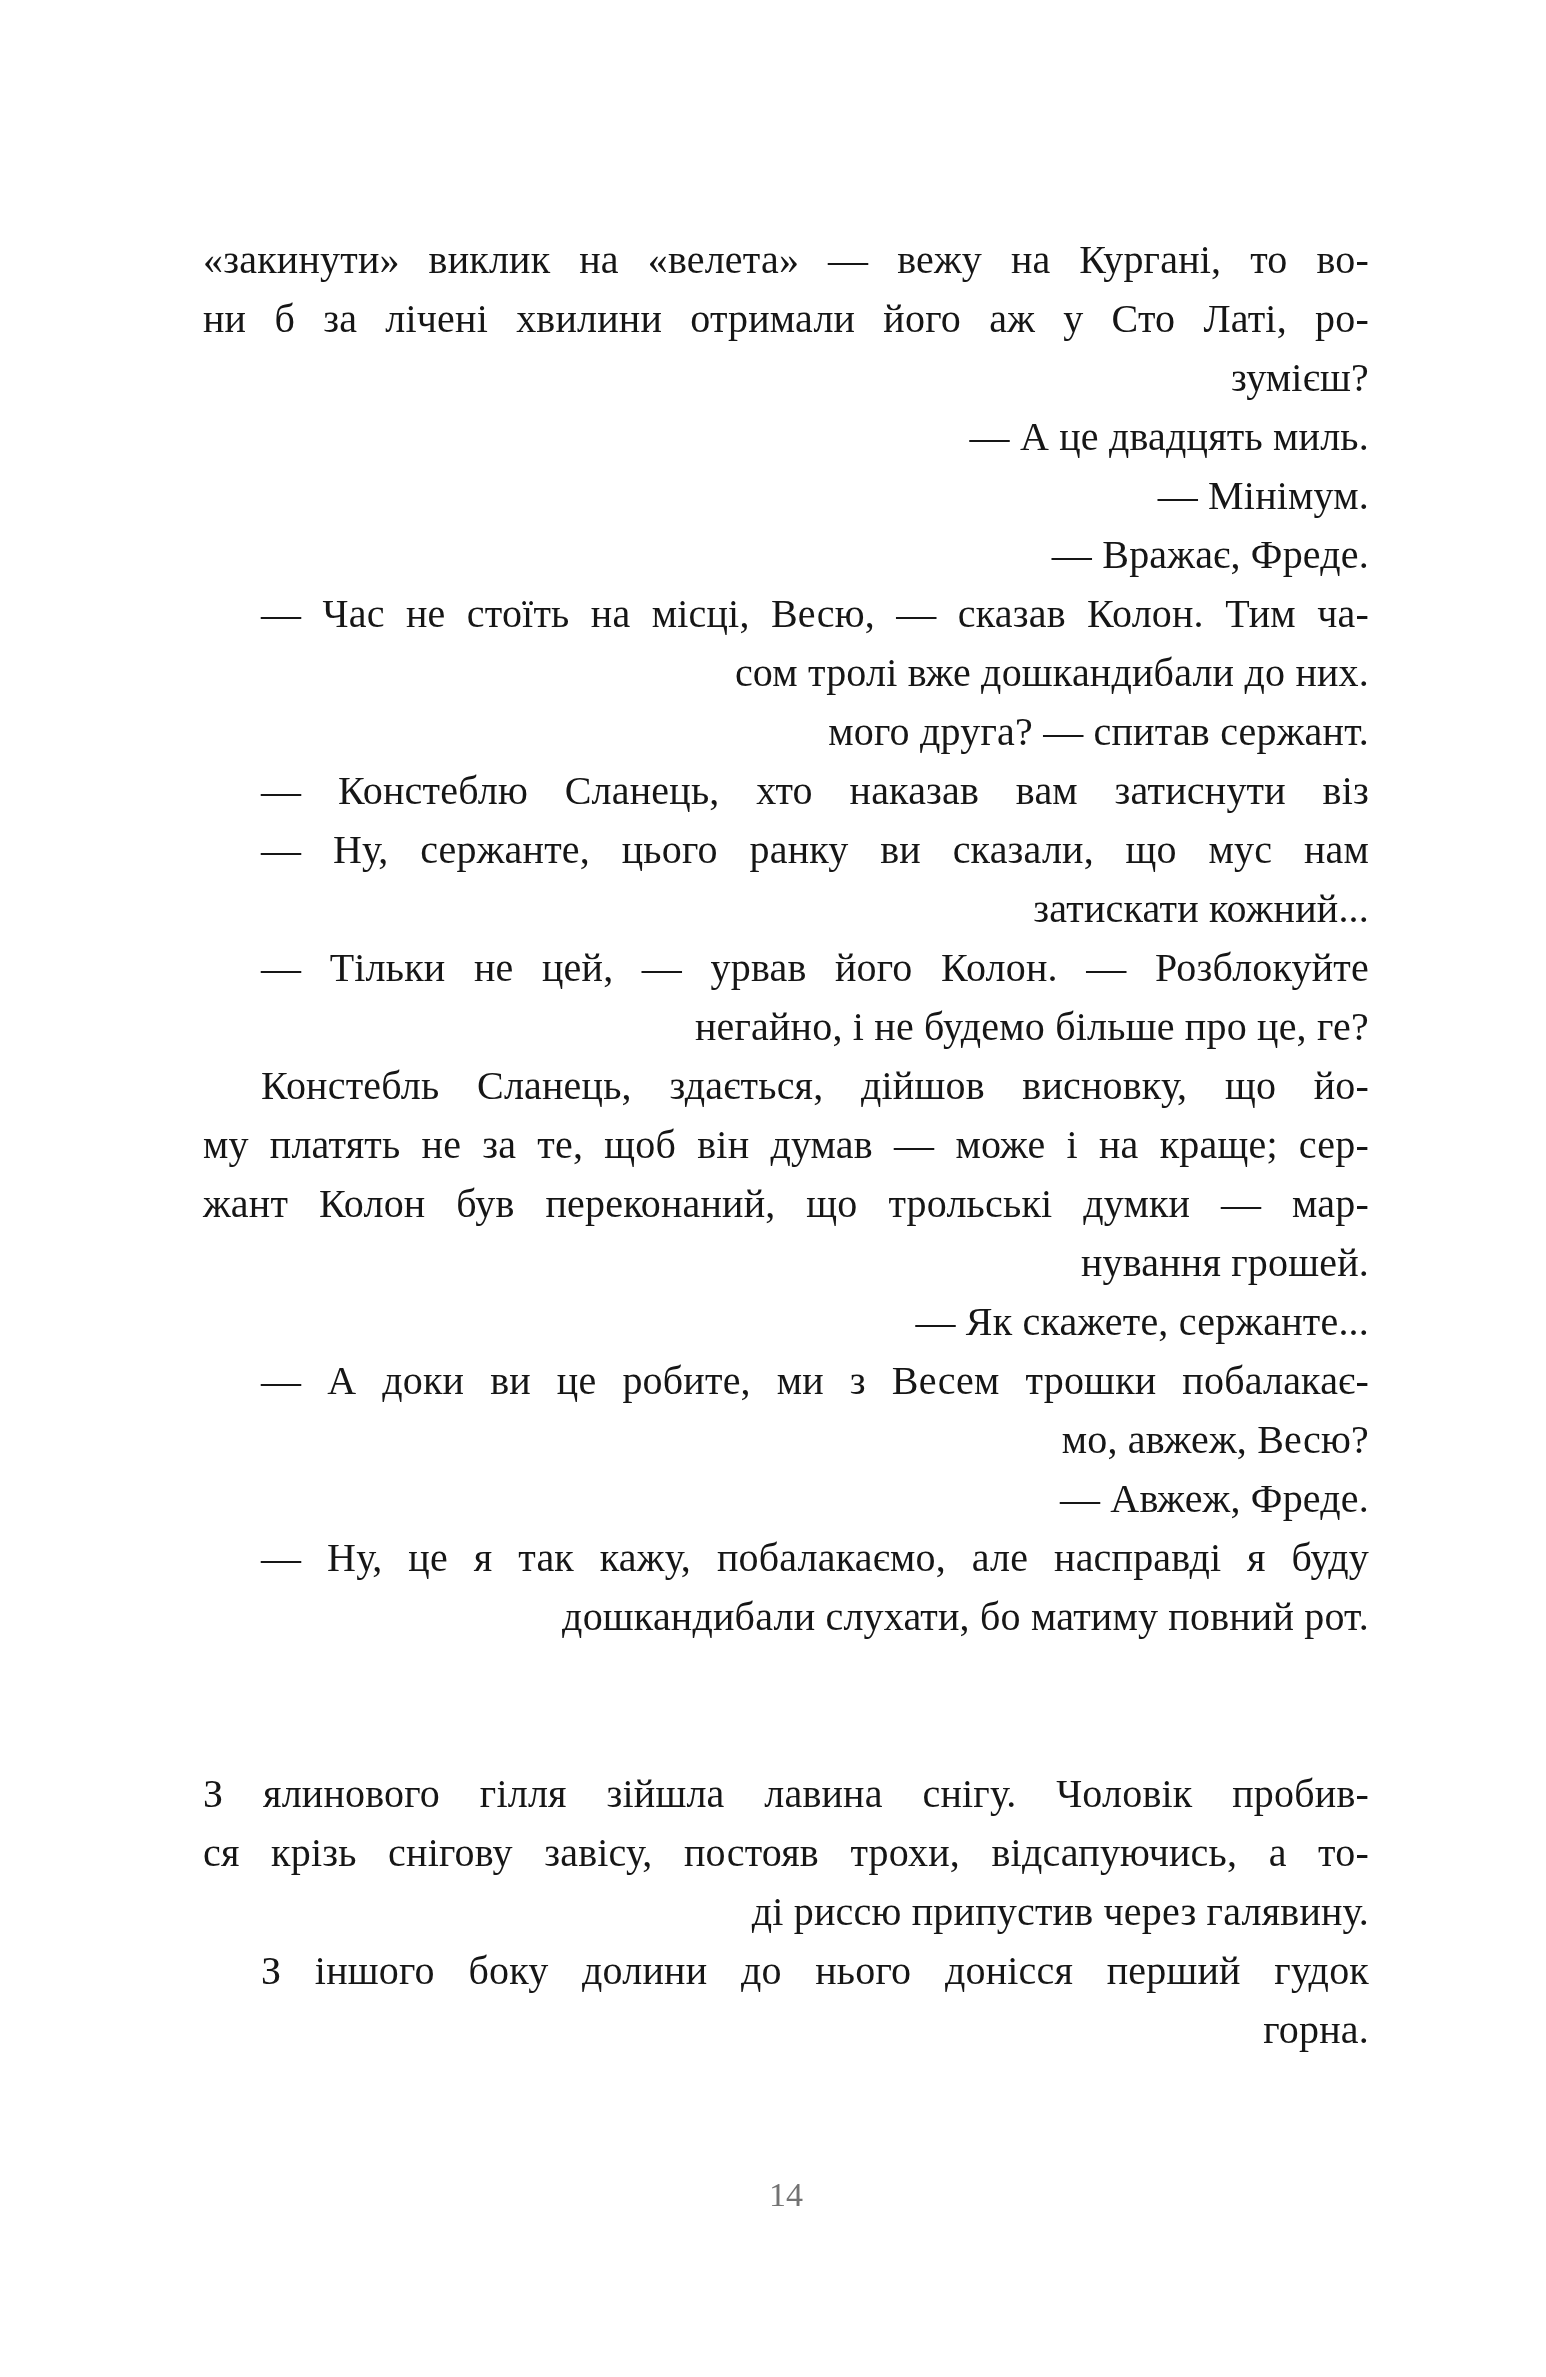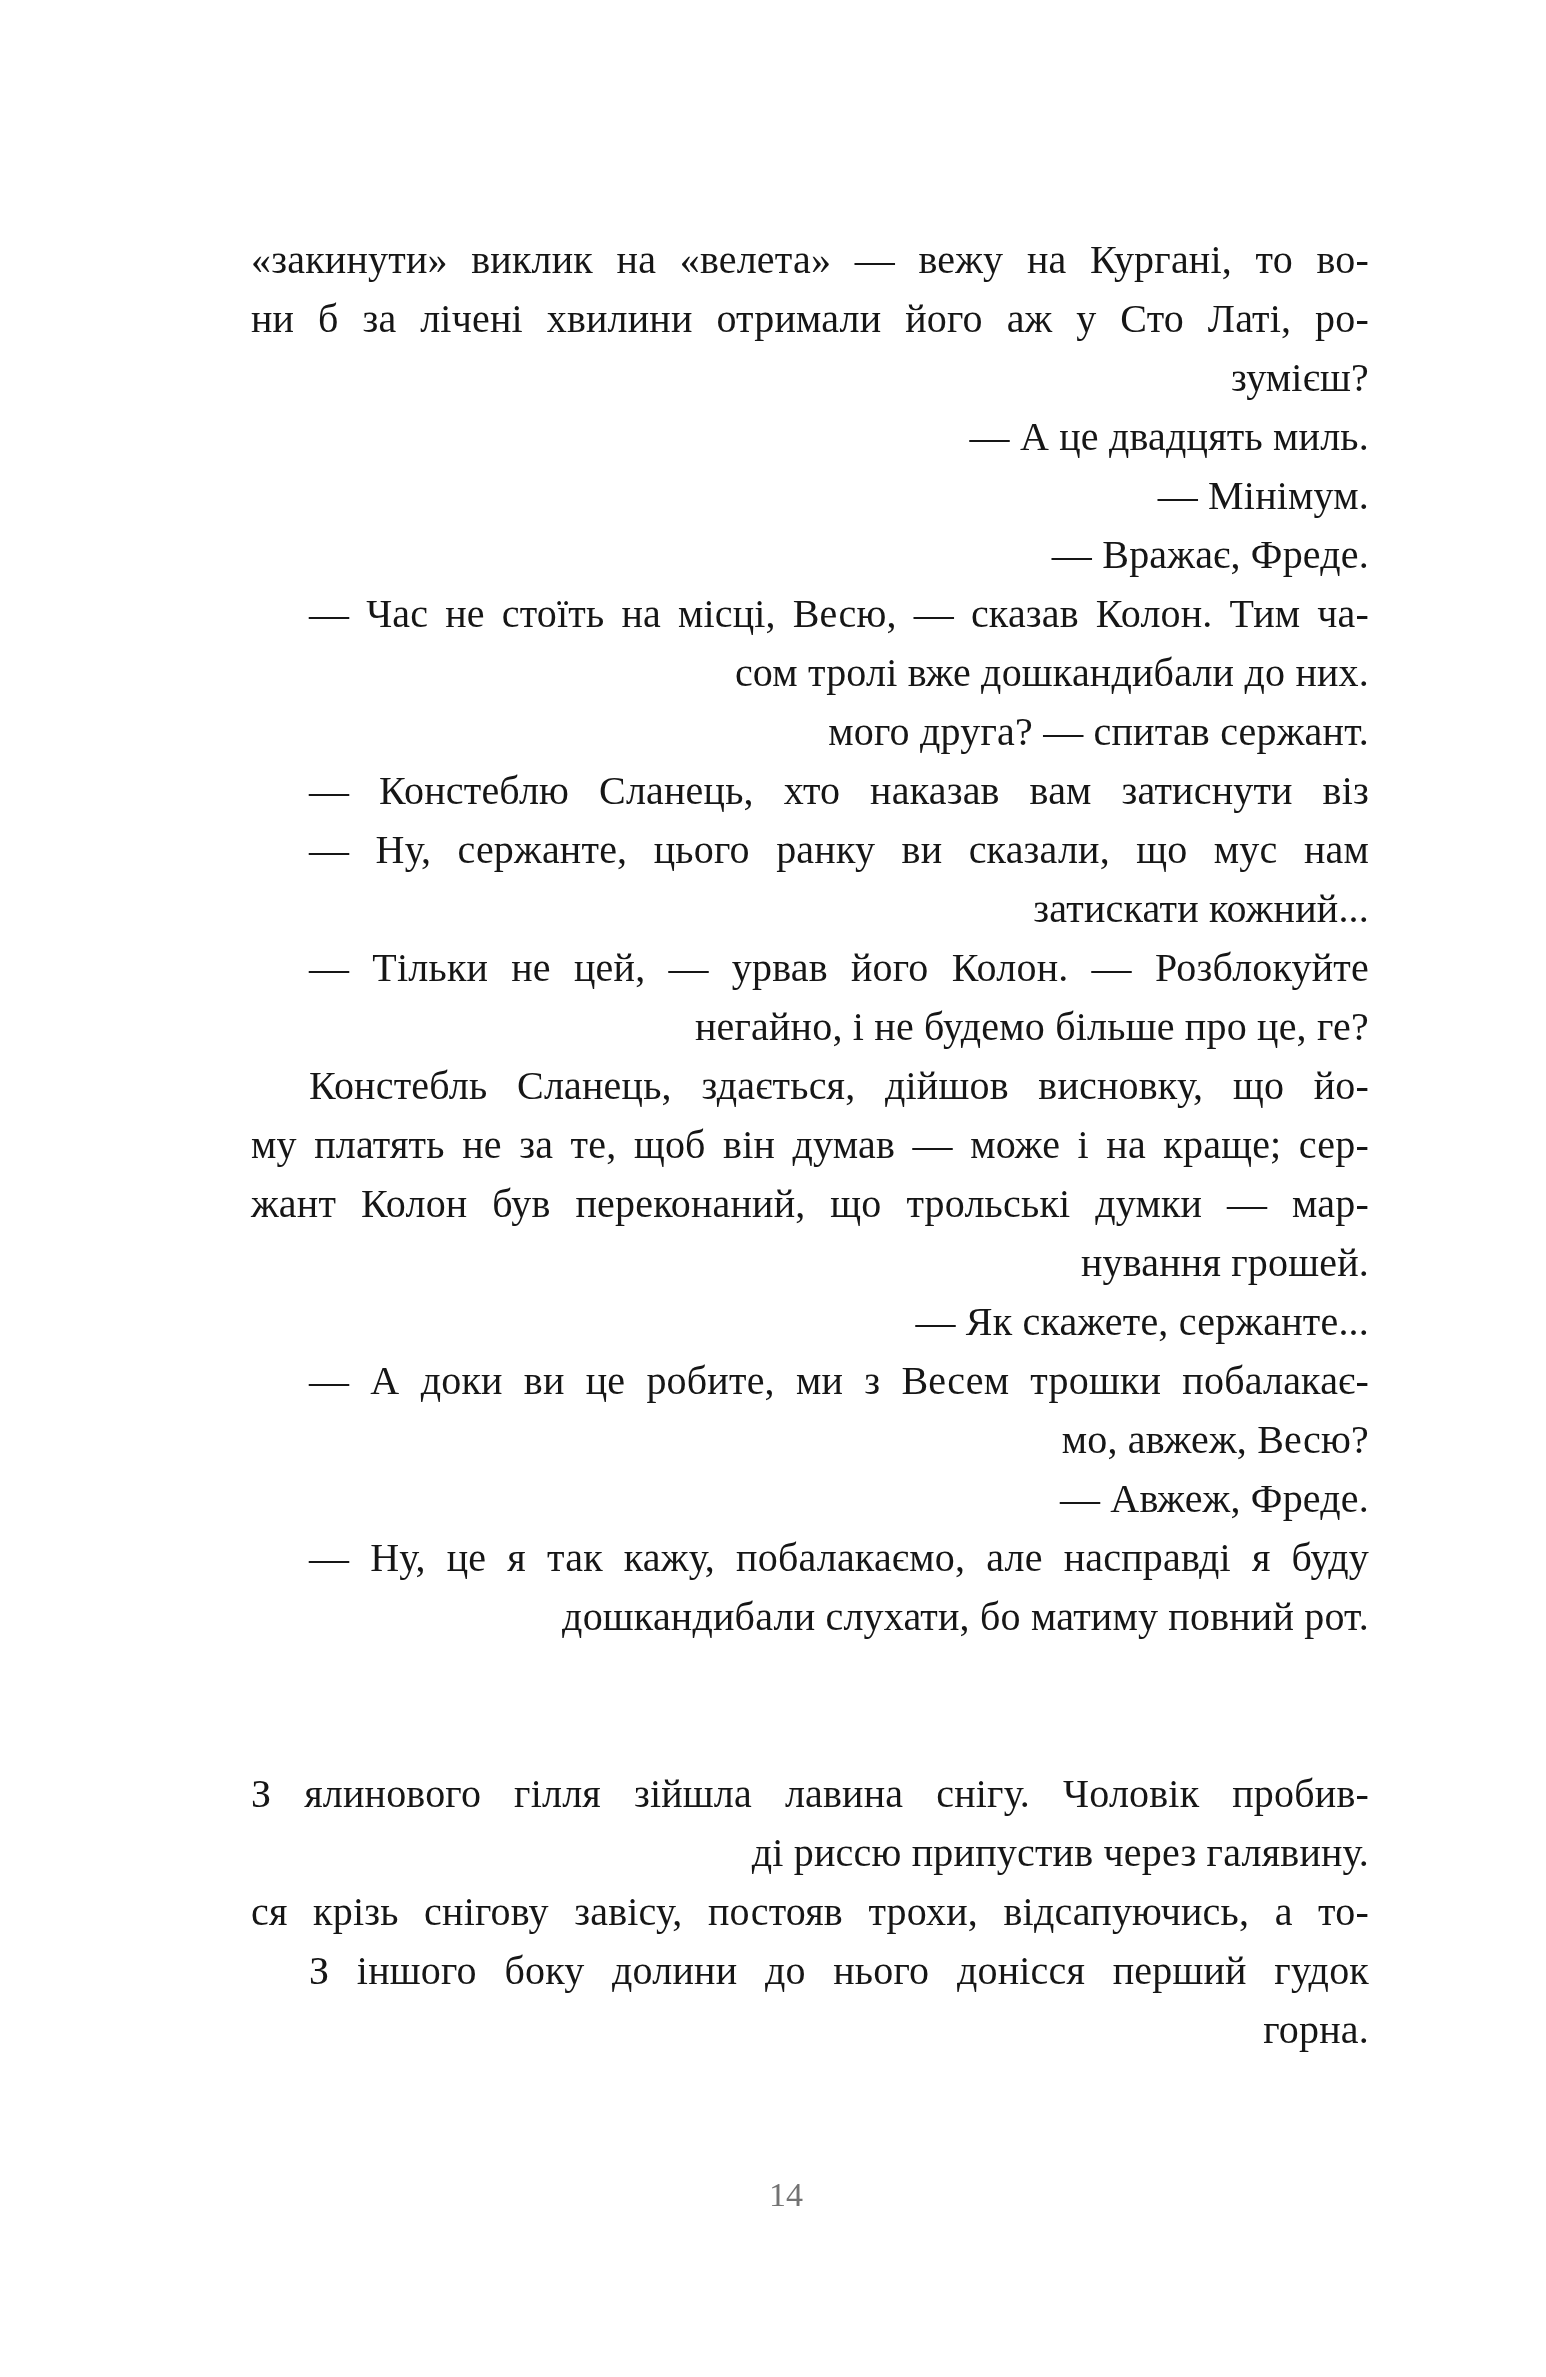--- a/index.html
+++ b/index.html
@@ -26,21 +26,20 @@
     font-size: 40px;
     line-height: 59px;
     height: 59px;
     white-space: normal;
     text-align: right;
     letter-spacing: 0.2px;
   }
   .line.justify {
     text-align: justify;
     text-align-last: justify;
-    margin-left: 48px;
   }
   .line.indent {
     text-indent: 58px;
   }
   .line.scene-break {
     margin-top: 118px;
   }
   .italic {
   }
   .page-number {
@@ -77,20 +76,20 @@
       <div class="line justify"><span>му платять не за те, щоб він думав — може і на краще; сер-</span></div>
       <div class="line justify"><span>жант Колон був переконаний, що трольські думки — мар-</span></div>
       <div class="line"><span>нування грошей.</span></div>
       <div class="line indent"><span>— Як скажете, сержанте...</span></div>
       <div class="line justify indent"><span>— А доки ви це робите, ми з Весем трошки побалакає-</span></div>
       <div class="line"><span>мо, авжеж, Весю?</span></div>
       <div class="line indent"><span>— Авжеж, Фреде.</span></div>
       <div class="line justify indent"><span>— Ну, це я так кажу, </span><span class="italic">побалакаємо</span><span>, але насправді я буду</span></div>
       <div class="line"><span>дошкандибали слухати, бо матиму повний рот.</span></div>
       <div class="line justify scene-break"><span>З ялинового гілля зійшла лавина снігу. Чоловік пробив-</span></div>
+      <div class="line justify"><span>ся крізь снігову завісу, постояв трохи, відсапуючись, а то-</span></div>
       <div class="line"><span>ді риссю припустив через галявину.</span></div>
-      <div class="line justify"><span>ся крізь снігову завісу, постояв трохи, відсапуючись, а то-</span></div>
       <div class="line justify indent"><span>З іншого боку долини до нього донісся перший гудок</span></div>
       <div class="line"><span>горна.</span></div>
     </div>
   <div class="page-number">14</div>
 </div>
 
 
 </body></html>

